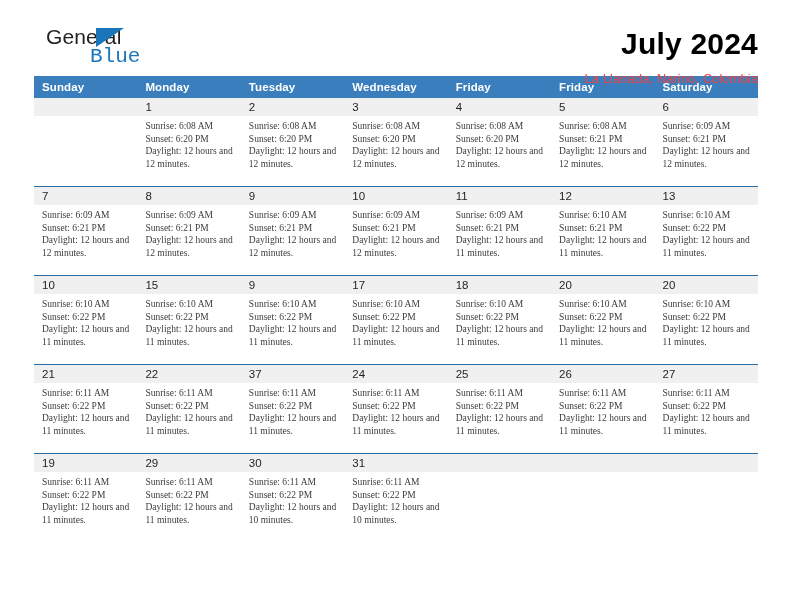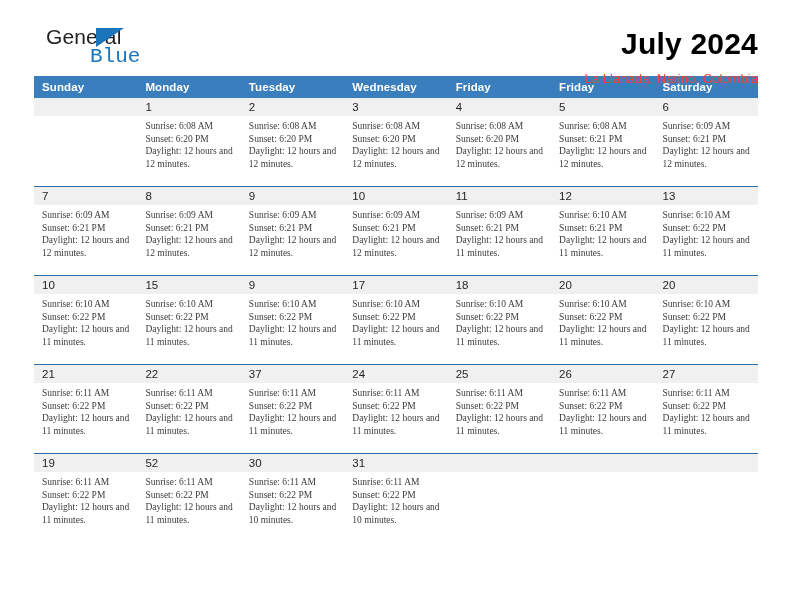--- a/index.html
+++ b/index.html
@@ -475,21 +475,21 @@
               <div class="daynum">19</div>
               <div class="dayinfo">
                 <div>Sunrise: 6:11 AM</div>
                 <div>Sunset: 6:22 PM</div>
                 <div class="daylight">Daylight: 12 hours and 11 minutes.</div>
               </div>
             </div>
           </td>
         <td>
             <div class="daycell">
-              <div class="daynum">52</div>
+              <div class="daynum">29</div>
               <div class="dayinfo">
                 <div>Sunrise: 6:11 AM</div>
                 <div>Sunset: 6:22 PM</div>
                 <div class="daylight">Daylight: 12 hours and 11 minutes.</div>
               </div>
             </div>
           </td>
         <td>
             <div class="daycell">
               <div class="daynum">30</div>

